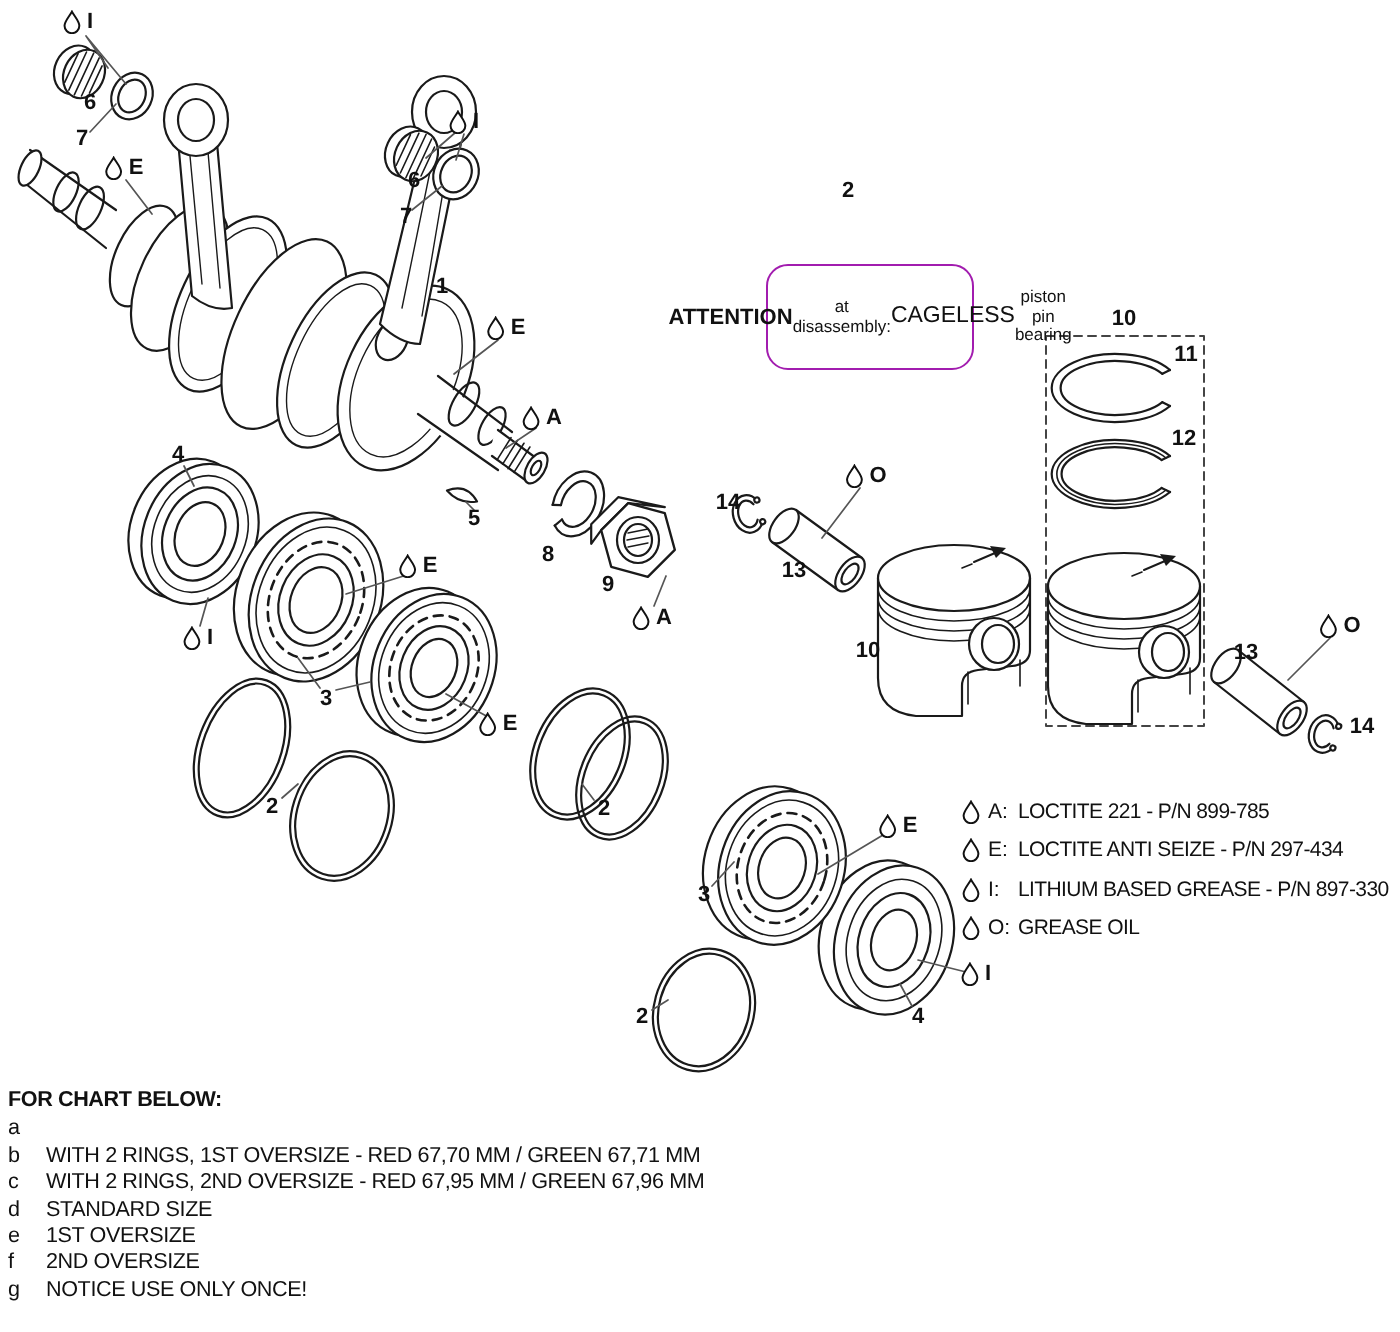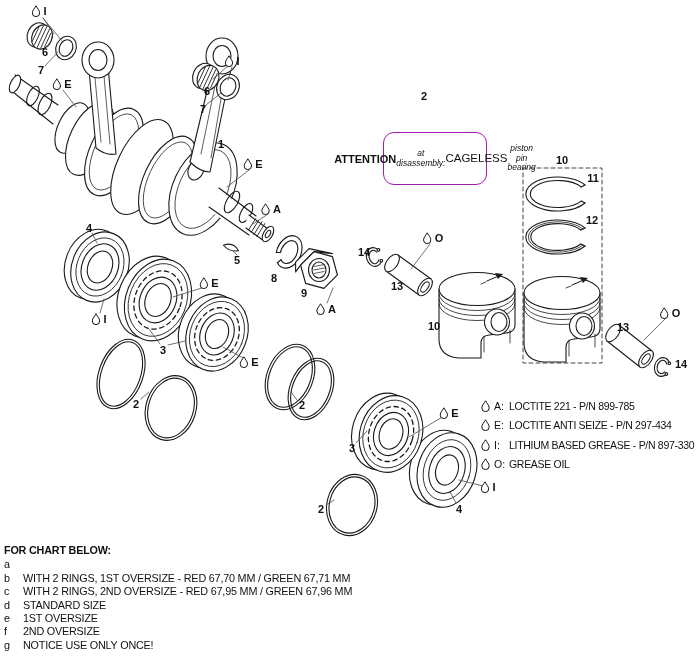--- a/index.html
+++ b/index.html
@@ -8,21 +8,21 @@
   svg.art{position:absolute;left:0;top:0;}
   .plabel{position:absolute;transform:translate(-50%,-50%);font-size:11px;font-weight:700;
           white-space:nowrap;line-height:11px;}
   .ann{position:absolute;transform:translate(-50%,-50%);display:flex;align-items:center;
        gap:3px;font-size:11px;font-weight:700;line-height:11px;}
   .ann svg{display:block;}
   .attention{position:absolute;left:383px;top:104px;width:102px;height:51px;background:#fff;
              border:1px solid #a21caf;border-radius:11px;display:flex;flex-direction:row;
              justify-content:center;align-items:center;text-align:center;margin-top:28px;}
   .att-title{font-size:11px;font-weight:700;line-height:12px;}
-  .att-sub{font-size:8.5px;line-height:9.5px;font-style:italic;}
+  .att-sub{font-size:8.5px;line-height:9.5px;}
   .att-main{font-size:11.5px;font-weight:400;line-height:12.5px;}
   .legend{position:absolute;left:481px;top:399px;font-size:10.5px;letter-spacing:-0.3px;}
   .lg-row{display:flex;align-items:center;height:13px;margin-bottom:6.5px;white-space:nowrap;}
   .lg-row svg{margin-right:4px;flex:none;}
   .lg-code{width:15px;flex:none;letter-spacing:0;}
   .lg-text{white-space:nowrap;}
   .notes{position:absolute;left:4px;top:544px;font-size:10.8px;letter-spacing:-0.2px;line-height:13.4px;}
   .notes-title{font-weight:700;margin-bottom:1px;}
   .note-row{display:flex;white-space:nowrap;}
   .note-key{width:19px;flex:none;}

